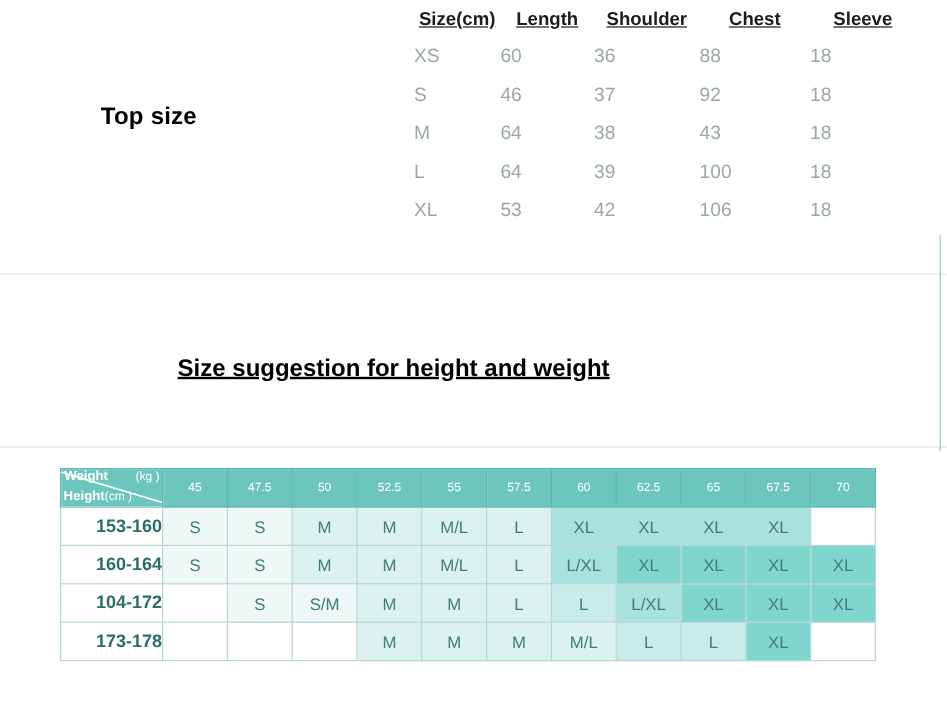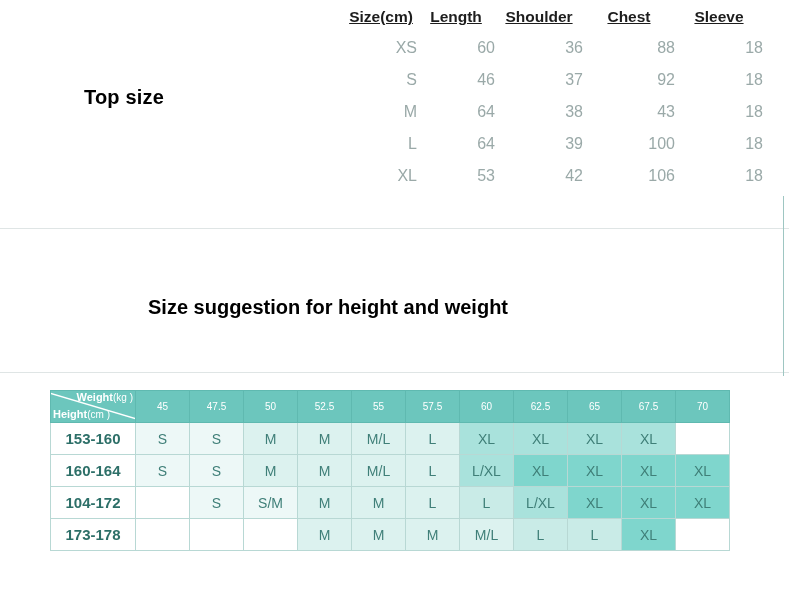--- a/index.html
+++ b/index.html
@@ -39,21 +39,21 @@
     font-weight: bold;
     color: #1d1d1d;
     padding: 2px 0 6px 0;
     text-align: center;
     white-space: nowrap;
     text-decoration: underline;
   }
   #top-size-table td {
     font-size: 16px;
     color: #9aa9a8;
-    text-align: right;
+    text-align: left;
     padding: 7px 0;
     white-space: nowrap;
   }
   #top-size-table th.c0, #top-size-table td.c0 { width: 72px; }
   #top-size-table th.c1, #top-size-table td.c1 { width: 78px; }
   #top-size-table th.c2, #top-size-table td.c2 { width: 88px; }
   #top-size-table th.c3, #top-size-table td.c3 { width: 92px; }
   #top-size-table th.c4, #top-size-table td.c4 { width: 88px; }
 
   
@@ -73,20 +73,21 @@
     background: #9ec6c2;
   }
 
   
   #suggestion-heading {
     position: absolute;
     left: 148px; top: 296px;
     font-size: 20px;
     font-weight: bold;
     color: #000000;
+    text-decoration: underline;
   }
 
   
   #size-grid {
     position: absolute;
     left: 50px; top: 390px;
     border-collapse: collapse;
     table-layout: fixed;
   }
   #size-grid td, #size-grid th {
@@ -112,39 +113,40 @@
     width: 84px;
     border-color: #5fb9b0;
     overflow: hidden;
   }
   #size-grid .rowhdr {
     background: #ffffff;
     color: #2d6f68;
     font-size: 15px;
     font-weight: bold;
     width: 84px;
+    text-align: right;
   }
   #size-grid .colw { width: 53px; }
 
   .corner-diag {
     position: absolute;
     left: -10px; top: 0;
     width: 120%; height: 100%;
     pointer-events: none;
   }
   .corner-weight {
     position: absolute;
     right: 2px; top: 0px;
     font-size: 11px;
     font-weight: bold;
     color: #ffffff;
     white-space: nowrap;
     line-height: 13px;
   }
-  .corner-weight .unit { font-weight: normal; font-size: 10px; }
+  .corner-weight .unit { font-weight: normal; font-size: 10px; padding-left: 23px; }
   .corner-height {
     position: absolute;
     left: 2px; bottom: 1px;
     font-size: 11px;
     font-weight: bold;
     color: #ffffff;
     white-space: nowrap;
     line-height: 13px;
   }
   .corner-height .unit { font-weight: normal; font-size: 10px; }

